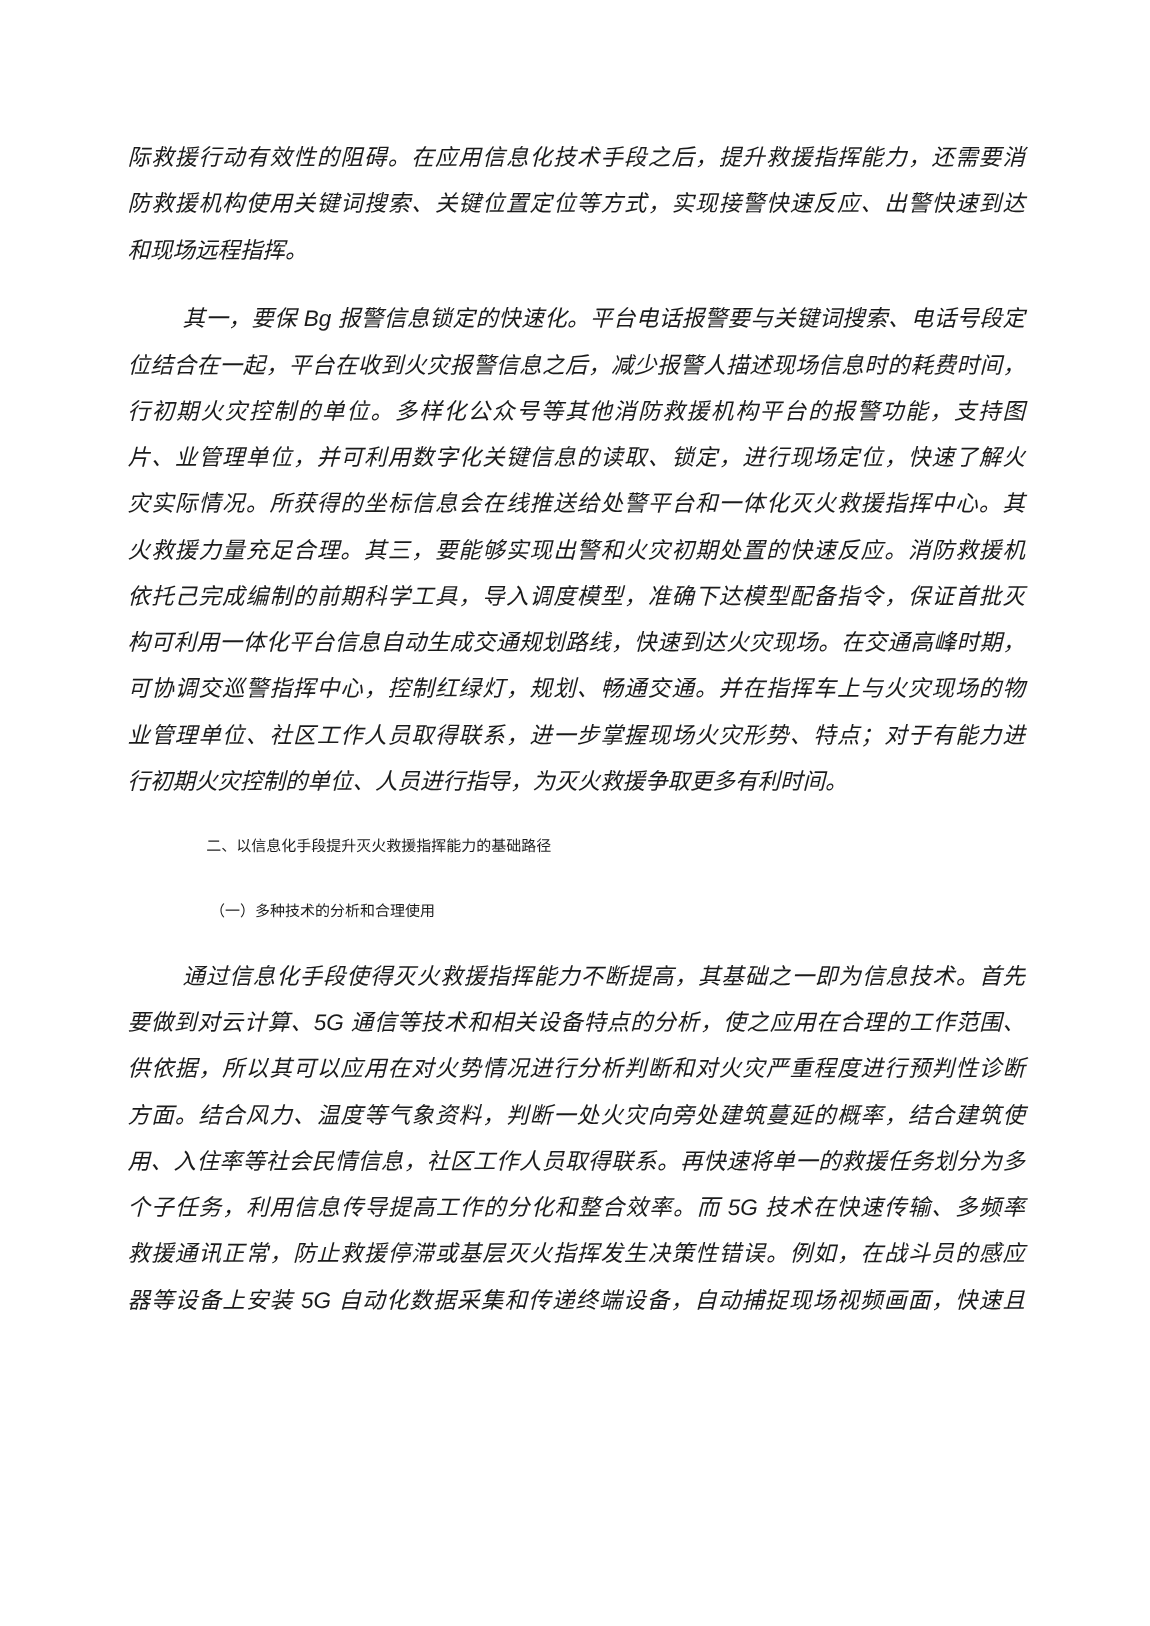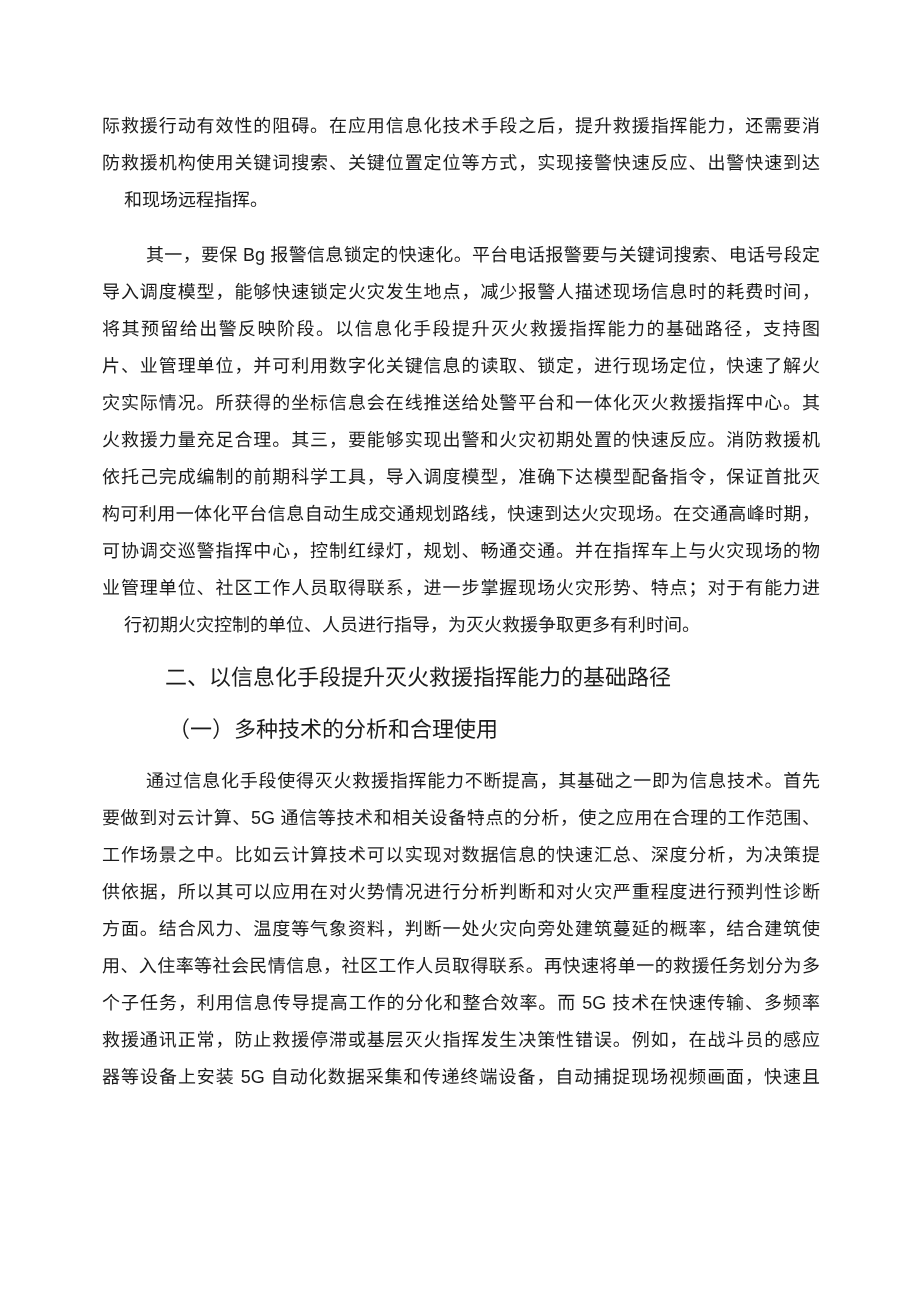--- a/index.html
+++ b/index.html
@@ -18,39 +18,39 @@
     min-height: 1301px;
     padding: 108px 100px 0 102px;
     background: #ffffff;
     color: #1b1b1b;
     font-family: "Liberation Sans", sans-serif;
     font-size: 18px;
     line-height: 37px;
   }
   .para {
     margin: 0;
+    font-style: italic;
   }
   .para + .para {
     margin-top: 18px;
   }
   .line {
     text-align: justify;
     text-align-last: justify;
   }
   .line.indent {
     padding-left: 44px;
   }
   .line.flush-left {
     text-align: left;
     text-align-last: left;
-    margin-left: 22px;
   }
   .heading {
     margin: 15px 0;
-    font-size: 22px;
+    font-size: 12px;
     font-weight: normal;
     line-height: 37px;
     color: #1b1b1b;
   }
   .h2 {
     padding-left: 63px;
   }
   .h3 {
     padding-left: 66px;
   }
@@ -60,37 +60,36 @@
 
 <div class="page">
   <main>
     <div class="para">
         <div class="line">际救援行动有效性的阻碍。在应用信息化技术手段之后，提升救援指挥能力，还需要消</div>
         <div class="line">防救援机构使用关键词搜索、关键位置定位等方式，实现接警快速反应、出警快速到达</div>
         <div class="line flush-left">和现场远程指挥。</div>
       </div>
     <div class="para">
         <div class="line indent">其一，要保 Bg 报警信息锁定的快速化。平台电话报警要与关键词搜索、电话号段定</div>
-        <div class="line">导入调度模型，能够快速锁定火灾发生地点，减少报警人描述现场信息时的耗费时间，</div>
-        <div class="line">将其预留给出警反映阶段。以信息化手段提升灭火救援指挥能力的基础路径，支持图</div>
+        <div class="line">位结合在一起，平台在收到火灾报警信息之后，减少报警人描述现场信息时的耗费时间，</div>
+        <div class="line">行初期火灾控制的单位。多样化公众号等其他消防救援机构平台的报警功能，支持图</div>
         <div class="line">片、业管理单位，并可利用数字化关键信息的读取、锁定，进行现场定位，快速了解火</div>
         <div class="line">灾实际情况。所获得的坐标信息会在线推送给处警平台和一体化灭火救援指挥中心。其</div>
         <div class="line">火救援力量充足合理。其三，要能够实现出警和火灾初期处置的快速反应。消防救援机</div>
         <div class="line">依托己完成编制的前期科学工具，导入调度模型，准确下达模型配备指令，保证首批灭</div>
         <div class="line">构可利用一体化平台信息自动生成交通规划路线，快速到达火灾现场。在交通高峰时期，</div>
         <div class="line">可协调交巡警指挥中心，控制红绿灯，规划、畅通交通。并在指挥车上与火灾现场的物</div>
         <div class="line">业管理单位、社区工作人员取得联系，进一步掌握现场火灾形势、特点；对于有能力进</div>
         <div class="line flush-left">行初期火灾控制的单位、人员进行指导，为灭火救援争取更多有利时间。</div>
       </div>
     <h2 class="heading h2">二、以信息化手段提升灭火救援指挥能力的基础路径</h2>
     <h3 class="heading h3">（一）多种技术的分析和合理使用</h3>
     <div class="para">
         <div class="line indent">通过信息化手段使得灭火救援指挥能力不断提高，其基础之一即为信息技术。首先</div>
         <div class="line">要做到对云计算、5G 通信等技术和相关设备特点的分析，使之应用在合理的工作范围、</div>
-        <div class="line">工作场景之中。比如云计算技术可以实现对数据信息的快速汇总、深度分析，为决策提</div>
         <div class="line">供依据，所以其可以应用在对火势情况进行分析判断和对火灾严重程度进行预判性诊断</div>
         <div class="line">方面。结合风力、温度等气象资料，判断一处火灾向旁处建筑蔓延的概率，结合建筑使</div>
         <div class="line">用、入住率等社会民情信息，社区工作人员取得联系。再快速将单一的救援任务划分为多</div>
         <div class="line">个子任务，利用信息传导提高工作的分化和整合效率。而 5G 技术在快速传输、多频率</div>
         <div class="line">救援通讯正常，防止救援停滞或基层灭火指挥发生决策性错误。例如，在战斗员的感应</div>
         <div class="line">器等设备上安装 5G 自动化数据采集和传递终端设备，自动捕捉现场视频画面，快速且</div>
       </div>
   </main>
 </div>
 

